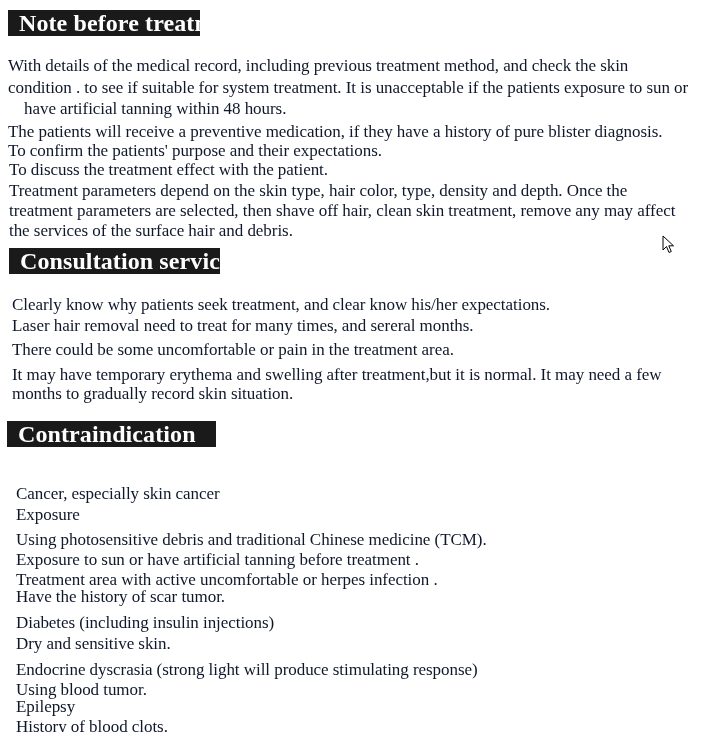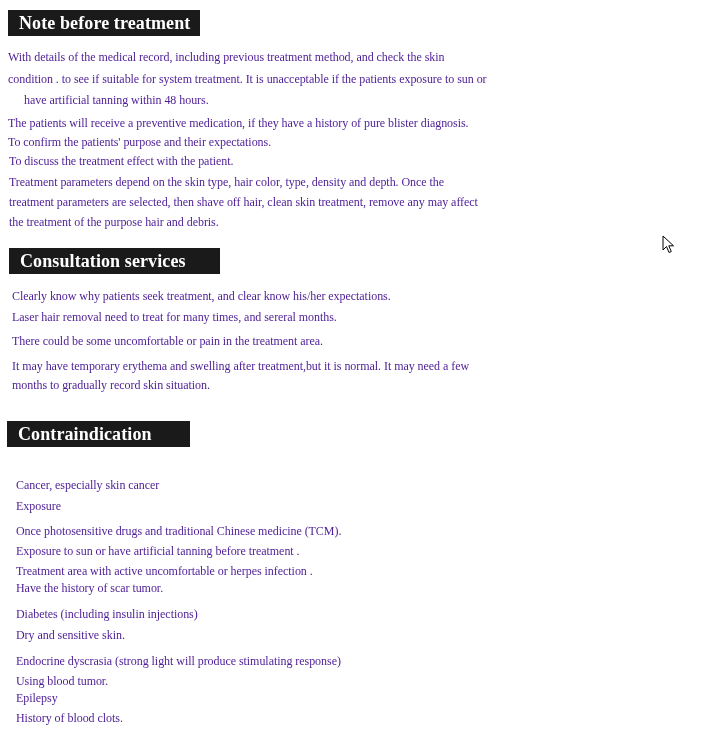--- a/index.html
+++ b/index.html
@@ -14,35 +14,36 @@
       overflow: hidden;
       font-family: "Liberation Serif", "DejaVu Serif", serif;
       color: #2b2b2b;
     }
     .heading {
       position: absolute;
       background: #1a1a1a;
       color: #ffffff;
       font-family: "Liberation Serif", "DejaVu Serif", serif;
       font-weight: bold;
-      font-size: 18px;
+      font-size: 24px;
       line-height: 26px;
       height: 26px;
       padding: 0 0 0 11px;
       box-sizing: border-box;
       white-space: nowrap;
       letter-spacing: 0.1px;
     }
     .line {
       position: absolute;
-      font-size: 12px;
+      font-size: 17px;
       line-height: 19px;
       white-space: nowrap;
-      color: #4c1d95;
+      color: #0f172a;
       letter-spacing: -0.05px;
+      margin-top: 8px;
     }
     .cursor {
       position: absolute;
       left: 662px;
       top: 235px;
       width: 14px;
       height: 20px;
     }
   </style>
 </head>
@@ -52,39 +53,39 @@
   <div class="heading" style="left:8px; top:10px; width:192px;">Note before treatment</div>
 
   <div class="line" style="left:8px; top:48px;">With details of the medical record, including previous treatment method, and check the skin</div>
   <div class="line" style="left:8px; top:70px;">condition . to see if suitable for system treatment. It is unacceptable if the patients exposure to sun or</div>
   <div class="line" style="left:24px; top:91px;">have artificial tanning within 48 hours.</div>
   <div class="line" style="left:8px; top:114px;">The patients will receive a preventive medication, if they have a history of pure blister diagnosis.</div>
   <div class="line" style="left:8px; top:133px;">To confirm the patients'  purpose and their expectations.</div>
   <div class="line" style="left:9px; top:152px;">To discuss the treatment effect with the patient.</div>
   <div class="line" style="left:9px; top:173px;">Treatment parameters depend on the skin type, hair color, type, density and depth. Once the</div>
   <div class="line" style="left:9px; top:193px;">treatment  parameters are selected, then shave off hair, clean skin  treatment, remove any may affect</div>
-  <div class="line" style="left:9px; top:213px;">the treatment of the purpose hair and debris.</div>
+  <div class="line" style="left:9px; top:213px;">the services of the surface hair and debris.</div>
 </div>
 
 <div>
   <div class="heading" style="left:9px; top:248px; width:211px;">Consultation services</div>
 
   <div class="line" style="left:12px; top:287px;">Clearly know why patients seek treatment, and clear know his/her expectations.</div>
   <div class="line" style="left:12px; top:308px;">Laser hair removal  need to treat for many times, and sereral months.</div>
   <div class="line" style="left:12px; top:332px;">There could be some uncomfortable or pain in the treatment area.</div>
   <div class="line" style="left:12px; top:357px;">It may have temporary erythema and swelling after treatment,but it is normal.  It may need a few</div>
   <div class="line" style="left:12px; top:376px;">months to gradually record skin situation.</div>
 </div>
 
 <div>
-  <div class="heading" style="left:7px; top:421px; width:183px;">Contraindication</div>
+  <div class="heading" style="left:7px; top:421px; width:209px;">Contraindication</div>
 
   <div class="line" style="left:16px; top:476px;">Cancer, especially skin cancer</div>
   <div class="line" style="left:16px; top:497px;">Exposure</div>
-  <div class="line" style="left:16px; top:522px;">Once photosensitive drugs and traditional Chinese medicine (TCM).</div>
+  <div class="line" style="left:16px; top:522px;">Using photosensitive debris and traditional Chinese medicine (TCM).</div>
   <div class="line" style="left:16px; top:542px;">Exposure to sun or have artificial tanning before treatment .</div>
   <div class="line" style="left:16px; top:562px;">Treatment area with active uncomfortable or herpes  infection .</div>
   <div class="line" style="left:16px; top:579px;">Have the history of scar tumor.</div>
   <div class="line" style="left:16px; top:605px;">Diabetes (including  insulin injections)</div>
   <div class="line" style="left:16px; top:626px;">Dry and sensitive skin.</div>
   <div class="line" style="left:16px; top:652px;">Endocrine dyscrasia (strong light will produce stimulating response)</div>
   <div class="line" style="left:16px; top:672px;">Using blood tumor.</div>
   <div class="line" style="left:16px; top:689px;">Epilepsy</div>
   <div class="line" style="left:16px; top:709px;">History of blood clots.</div>
 </div>

